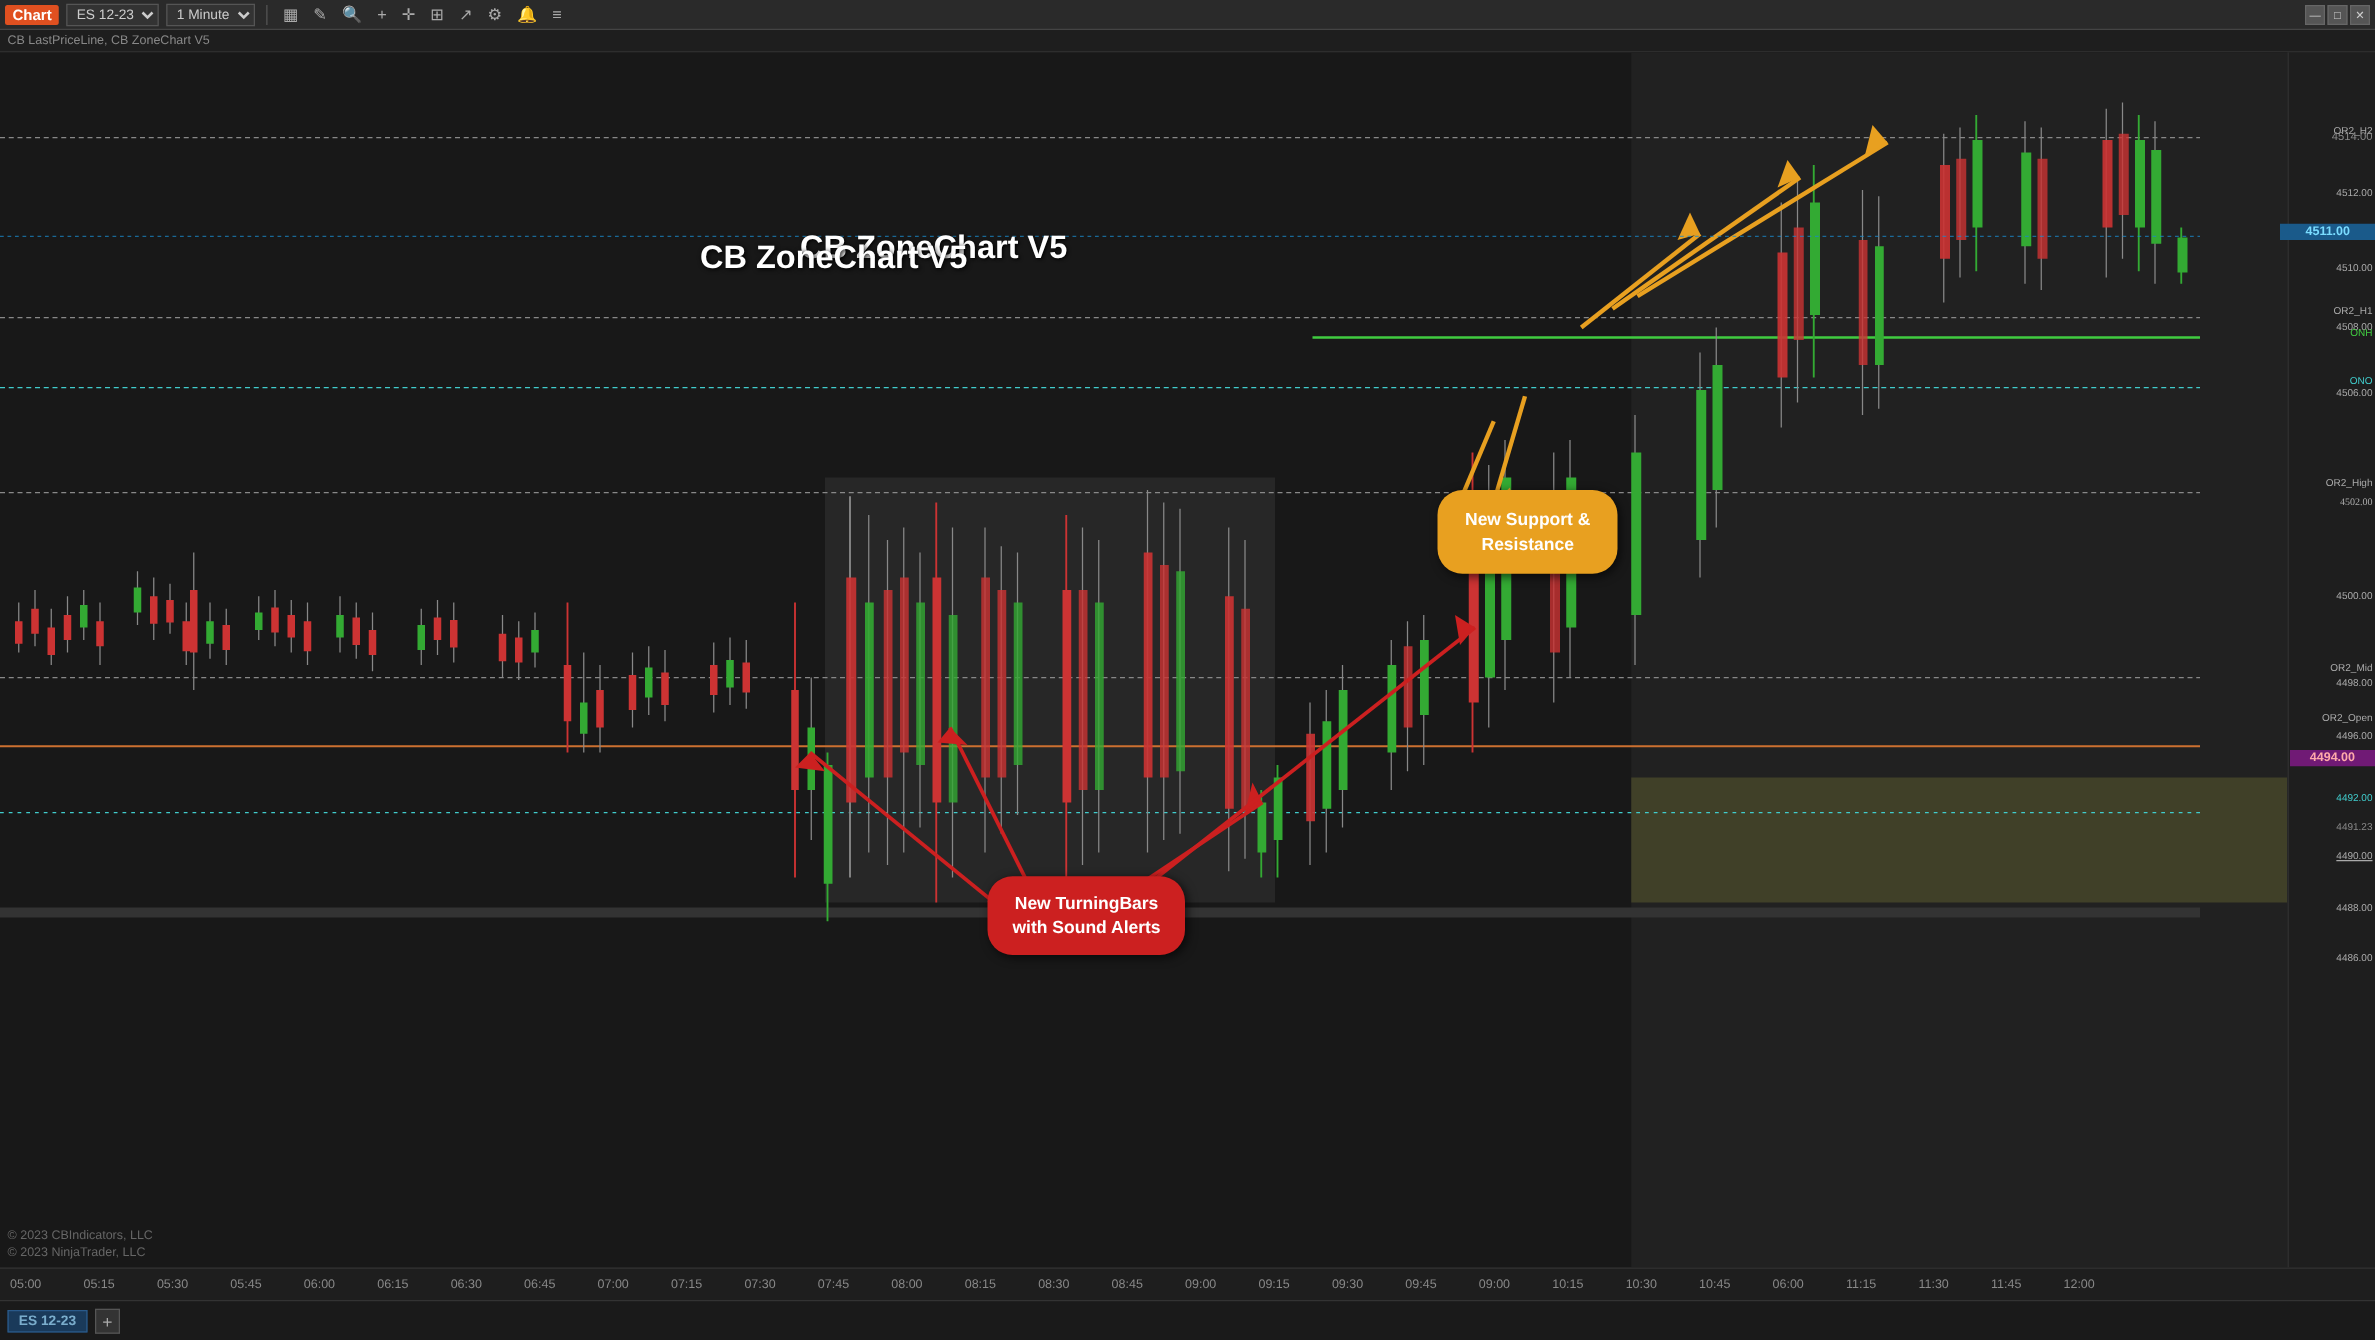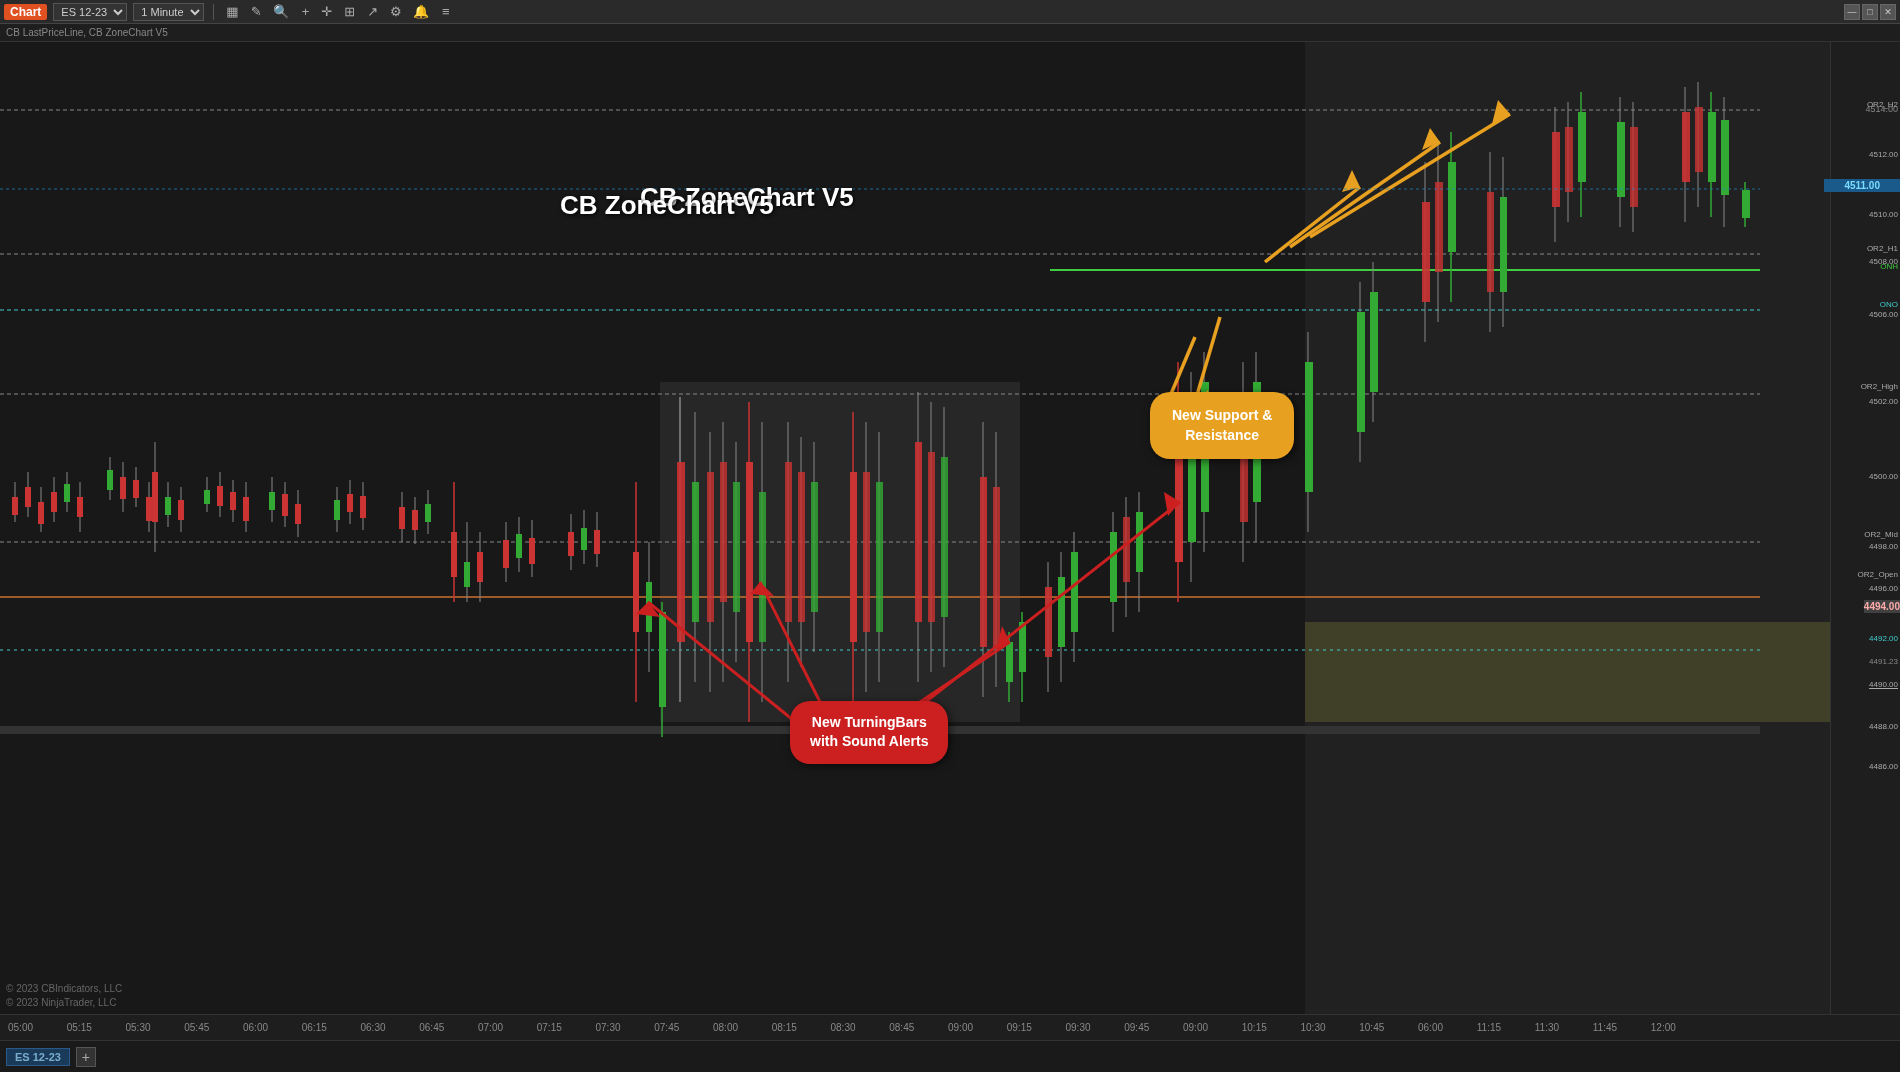--- a/index.html
+++ b/index.html
@@ -530,28 +530,28 @@
 
       <div style="position:absolute; top:137px; right:0; background:#1a5a8a; color:#7adcff; font-size:10px; padding:1px 20px; font-weight:bold;">4511.00</div>
 
       <div style="position:absolute; top:168px; right:2px; font-size:8px; color:#aaa;">4510.00</div>
       <div style="position:absolute; top:202px; right:2px; font-size:8px; color:#aaa;">OR2_H1</div>
       <div style="position:absolute; top:215px; right:2px; font-size:8px; color:#aaa;">4508.00</div>
       <div style="position:absolute; top:220px; right:2px; font-size:8px; color:#40cc40;">ONH</div>
       <div style="position:absolute; top:258px; right:2px; font-size:8px; color:#40cccc;">ONO</div>
       <div style="position:absolute; top:268px; right:2px; font-size:8px; color:#aaa;">4506.00</div>
       <div style="position:absolute; top:340px; right:2px; font-size:8px; color:#aaa;">OR2_High</div>
-      <div style="position:absolute; top:355px; right:2px; font-size:8px; color:#aaa;">4502.00</div>
+      <div style="position:absolute; top:355px; right:2px; font-size:8px; color:#aaa;font-family:Liberation Serif, serif;">4502.00</div>
       <div style="position:absolute; top:430px; right:2px; font-size:8px; color:#aaa;">4500.00</div>
       <div style="position:absolute; top:488px; right:2px; font-size:8px; color:#aaa;">OR2_Mid</div>
       <div style="position:absolute; top:500px; right:2px; font-size:8px; color:#aaa;margin-left:24px;">4498.00</div>
       <div style="position:absolute; top:528px; right:2px; font-size:8px; color:#aaa;padding-left:24px;">OR2_Open</div>
       <div style="position:absolute; top:542px; right:2px; font-size:8px; color:#aaa;">4496.00</div>
 
-      <div style="position:absolute; top:558px; right:0; background:#404040; color:#ffaaaa; font-size:10px; padding:1px 0; font-weight:bold;">4494.00</div>
+      <div style="position:absolute; top:558px; right:0; background:#701a75; color:#ffaaaa; font-size:10px; padding:1px 16px; font-weight:bold;">4494.00</div>
       <div style="position:absolute; top:592px; right:2px; font-size:8px; color:#40cccc;">4492.00</div>
       <div style="position:absolute; top:615px; right:2px; font-size:8px; color:#888;">4491.23</div>
       <div style="position:absolute; top:638px; right:2px; font-size:8px; color:#aaa;text-decoration:underline;">4490.00</div>
       <div style="position:absolute; top:680px; right:2px; font-size:8px; color:#aaa;">4488.00</div>
       <div style="position:absolute; top:720px; right:2px; font-size:8px; color:#aaa;">4486.00</div>
     </div>
   </div>
 </div>
 
 <div id="time-axis">

